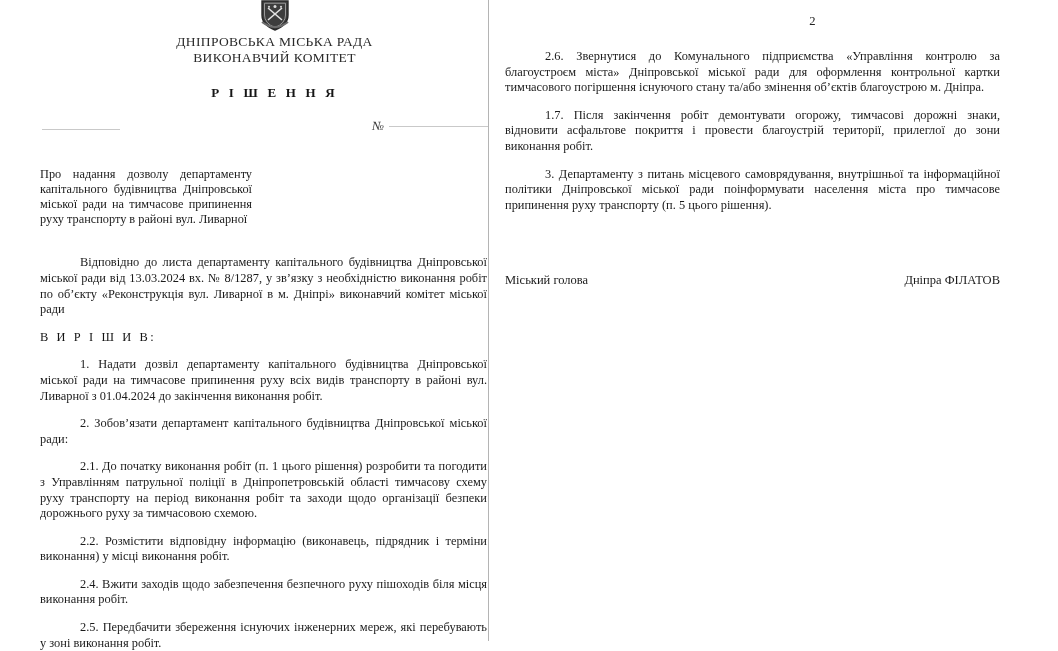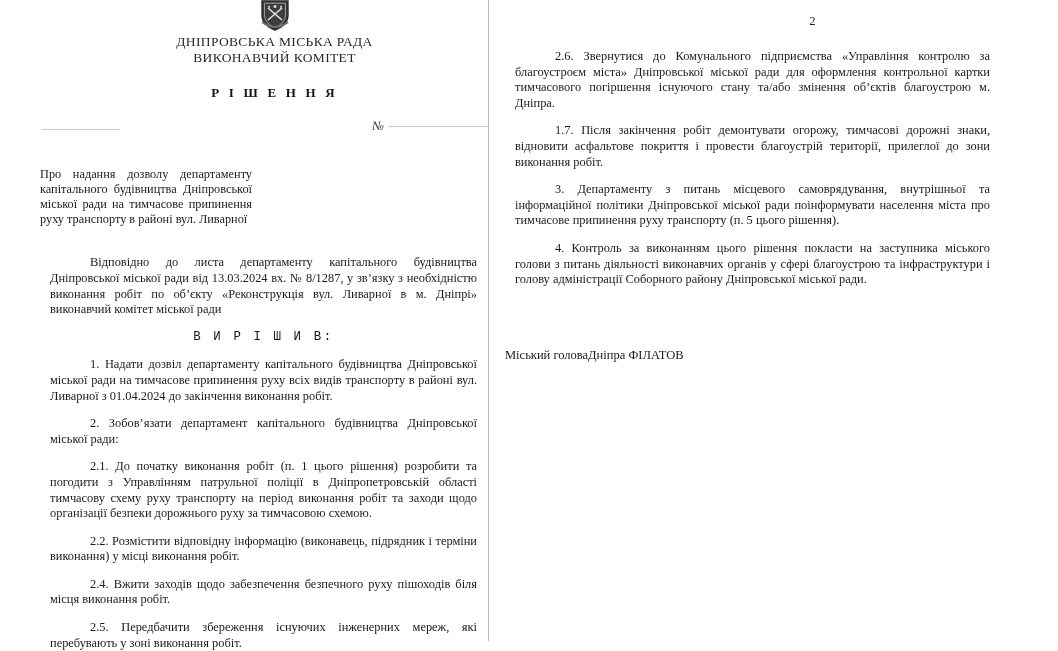--- a/index.html
+++ b/index.html
@@ -129,55 +129,53 @@
     color: #1b1b1b;
   }
 
   
   .para {
     font-size: 12.4px;
     line-height: 15.6px;
     text-align: justify;
     text-justify: inter-word;
     text-indent: 40px;
-    margin: 10px;
+    margin: 0;
     color: #1b1b1b;
     hyphens: manual;
   }
   .para + .para { margin-top: 12px; }
 
   .preamble { margin-top: 28px; }
 
   .resolve {
-    text-align: center;
     font-size: 12.4px;
     letter-spacing: 2.6px;
     margin-top: 26px;
     margin-bottom: 0;
     text-indent: 0;
     color: #141414;
-    font-family: Liberation Mono, monospace;
   }
 
   .first-item { margin-top: 24px; }
 
   
   .page-no {
     text-align: center;
     font-size: 12.6px;
     padding-top: 14px;
     color: #222;
     margin-left: 120px;
   }
   .right-start { margin-top: 20px; }
 
   
   .sign-row {
     display: flex;
-    justify-content: flex-start;
+    justify-content: space-between;
     align-items: baseline;
     margin-top: 60px;
     font-size: 12.5px;
     color: #1b1b1b;
   }
   .sign-name { white-space: nowrap; }
 </style>
 </head>
 <body>
 
@@ -228,21 +226,20 @@
     <p class="para">2.5. Передбачити збереження існуючих інженерних мереж, які перебувають у зоні виконання робіт.</p>
   </div>
 
   <div class="page page-right">
 
     <div class="page-no">2</div>
 
     <p class="para right-start">2.6. Звернутися до Комунального підприємства «Управління контролю за благоустроєм міста» Дніпровської міської ради для оформлення контрольної картки тимчасового погіршення існуючого стану та/або змінення об’єктів благоустрою м. Дніпра.</p>
     <p class="para">1.7. Після закінчення робіт демонтувати огорожу, тимчасові дорожні знаки, відновити асфальтове покриття і провести благоустрій території, прилеглої до зони виконання робіт.</p>
     <p class="para">3. Департаменту з питань місцевого самоврядування, внутрішньої та інформаційної політики Дніпровської міської ради поінформувати населення міста про тимчасове припинення руху транспорту (п. 5 цього рішення).</p>
-    <p class="para">4. Контроль за виконанням цього рішення покласти на заступника міського голови з питань діяльності виконавчих органів у сфері благоустрою та інфраструктури і голову адміністрації Соборного району Дніпровської міської ради.</p>
 
     <div class="sign-row">
       <span>Міський голова</span>
       <span class="sign-name">Дніпра ФІЛАТОВ</span>
     </div>
   </div>
 
   <div class="gutter"></div>
 </div>
 

